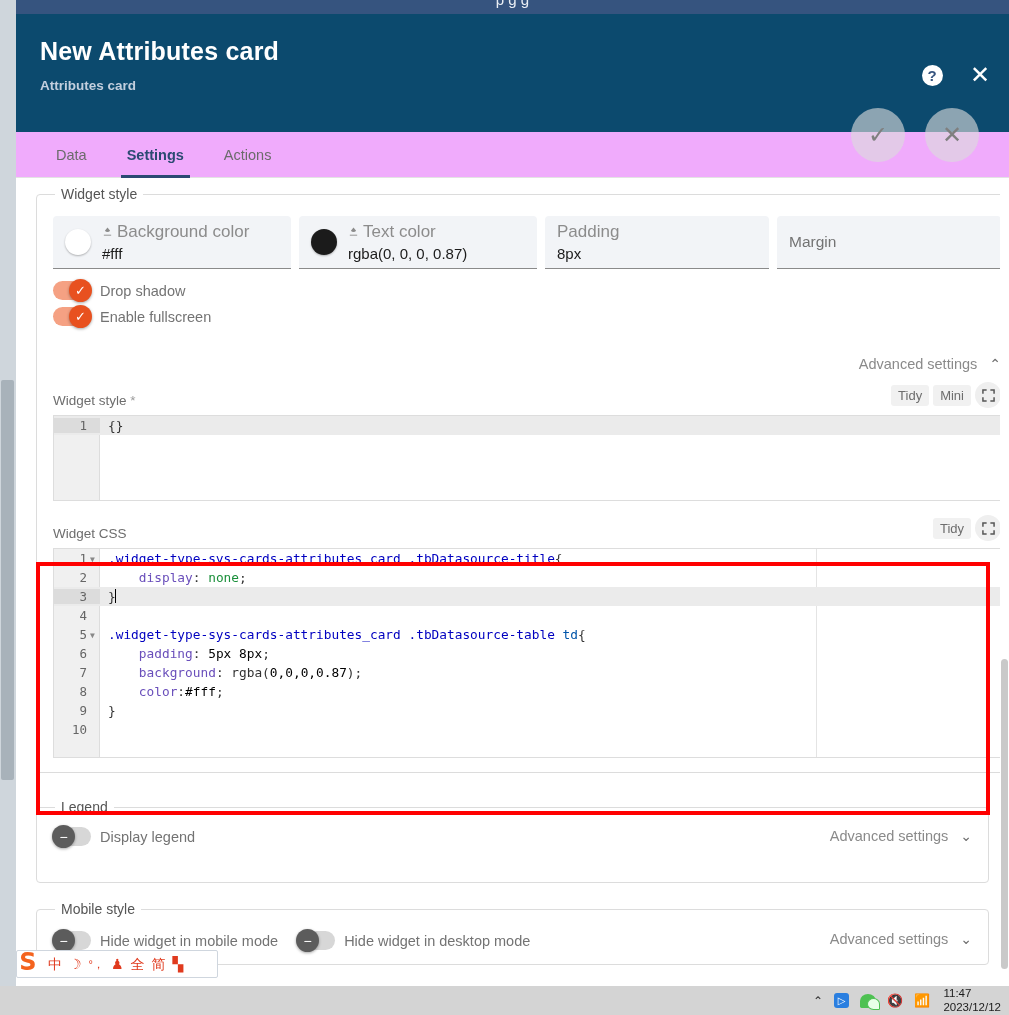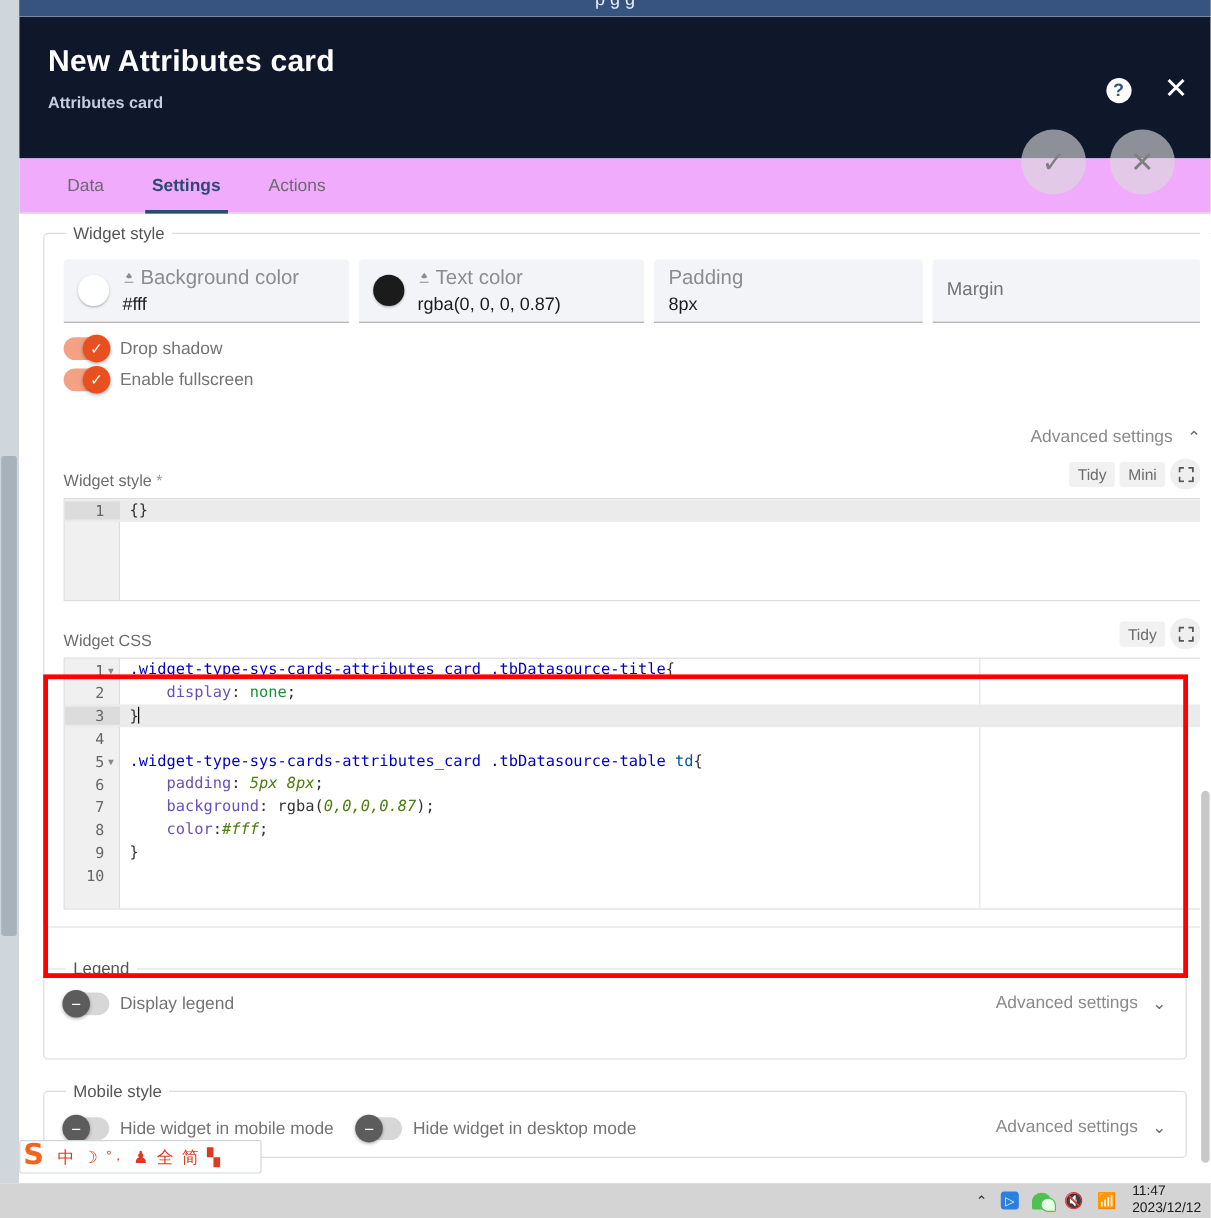--- a/index.html
+++ b/index.html
@@ -32,21 +32,21 @@
     text-align: center; color: #e9eef4; font-size: 15px; white-space: nowrap;
   }
 
   
   .dialog {
     position: absolute; left: 16px; top: 14px; width: 993px; height: 972px;
     background: #ffffff; overflow: hidden;
   }
 
   .dlg-header {
-    position: relative; height: 118px; background: #0f172a; padding: 22px 0 0 24px;
+    position: relative; height: 118px; background: #0c4a6e; padding: 22px 0 0 24px;
   }
   .dlg-title {
     color: #ffffff; font-size: 25px; font-weight: bold; letter-spacing: .2px;
     line-height: 1.25;
   }
   .dlg-subtitle {
     color: #c3cfde; font-size: 13.5px; font-weight: bold; margin-top: 11px;
   }
   .hdr-actions { position: absolute; right: 18px; top: 50px; display: flex; gap: 26px; align-items: center; }
   .hdr-icon-btn {
@@ -191,21 +191,21 @@
     position: absolute; top: 0; bottom: 0; left: 762px; width: 1px; background: #e4e4e4;
   }
   .caret {
     display: inline-block; width: 1px; height: 14px; background: #000;
     vertical-align: -2px; margin-left: -1px;
   }
   
   .tk-sel { color: #0000c0; }
   .tk-prop { color: #6a4fbb; }
   .tk-val { color: #1a8f3a; }
-  .tk-num { color: #4d7c0f; font-style: italic; }
+  .tk-num { color: #000000; }
   .tk-pun { color: #333; }
   .tk-tag { color: #0055aa; }
   .tk-brace { color: #333; }
 
   
   .annot {
     position: absolute; left: 36px; top: 562px; width: 954px; height: 253px;
     border: 4px solid #ff0000; pointer-events: none; z-index: 20;
   }
 

